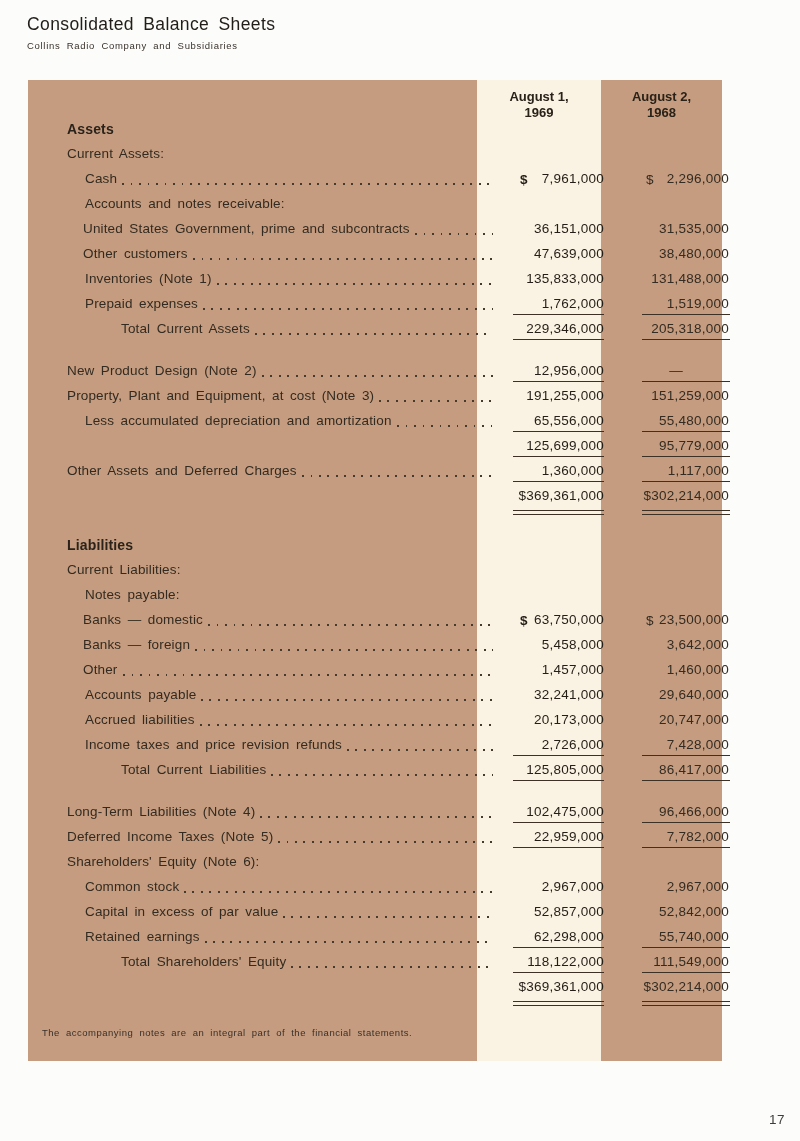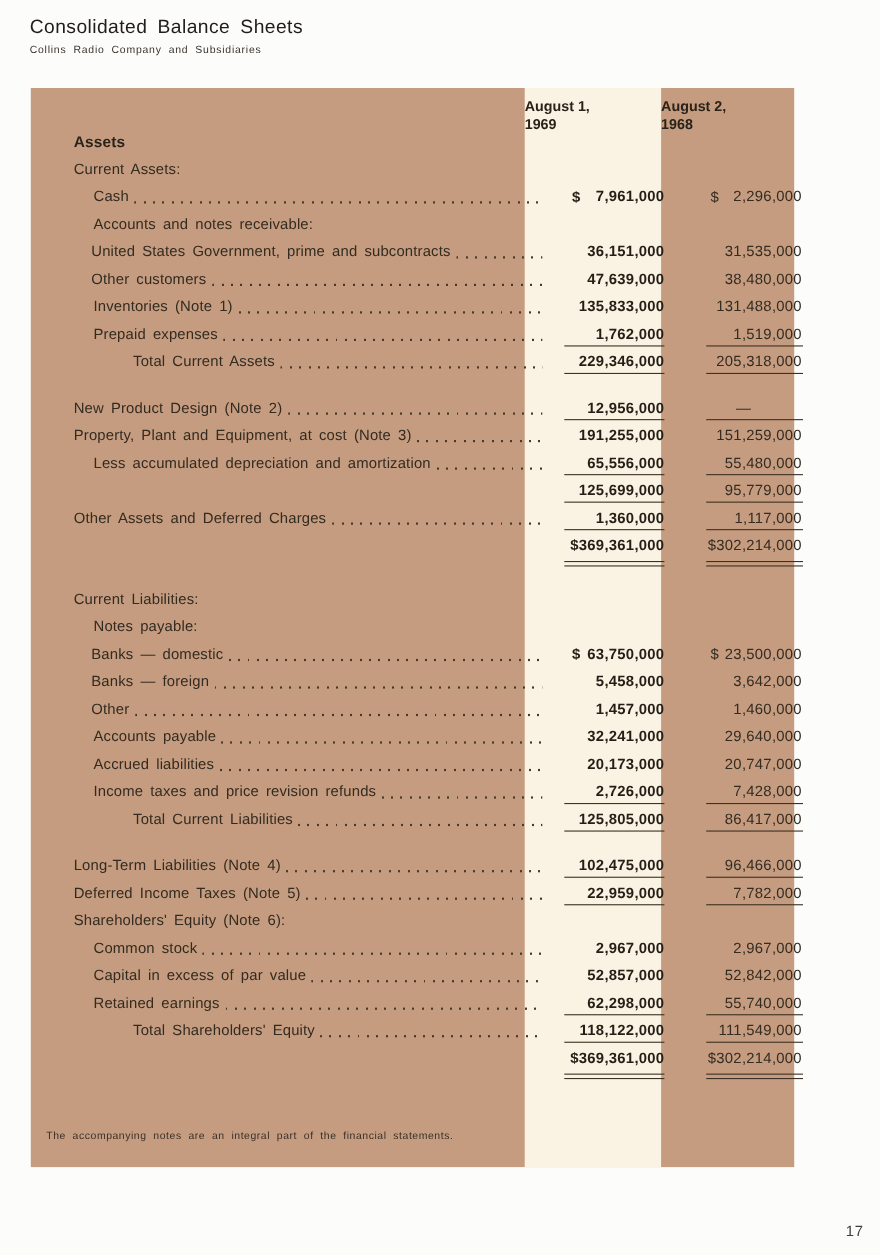--- a/index.html
+++ b/index.html
@@ -21,21 +21,21 @@
   .panel{
     position:absolute;left:28px;top:80px;width:694px;height:981px;
     background:#c59c7f;
   }
   .stripe{
     position:absolute;left:449px;top:0;width:124px;height:100%;
     background:#faf2e2;
   }
   .col-headers{position:absolute;top:9px;left:0;width:100%;}
   .col-head{
-    position:absolute;text-align:left;
+    position:absolute;text-align:center;
     font-size:13px;font-weight:bold;line-height:15.5px;color:#292219;
     white-space:pre-line;
   }
   .col-head.h1{left:449px;width:124px;}
   .col-head.h2{left:573px;width:121px;}
   .rows{position:absolute;left:0;top:36px;width:100%;margin-left:24px;}
   .row{display:flex;align-items:center;height:25px;position:relative;}
   .row .lbl{
     font-size:13.5px;letter-spacing:.15px;word-spacing:2.5px;
     color:#332b21;white-space:nowrap;flex:0 0 auto;
@@ -50,21 +50,21 @@
     background-image:repeating-linear-gradient(to right,#453a2c 0,#453a2c 1.8px,transparent 1.8px,transparent 8.5px);
   }
   .leader.nodots{background:none;}
   .cell{
     position:relative;height:100%;display:flex;align-items:center;
     justify-content:flex-end;flex:0 0 auto;
     font-size:13.5px;letter-spacing:.25px;
   }
   .cell.c1{width:124px;padding-right:21px;box-sizing:border-box;color:#241e16;}
   .cell.c2{width:121px;padding-right:17px;box-sizing:border-box;color:#342c22;}
-  .cell.c1 .amt{font-weight:bold;}
+  .cell.c1 .amt{font-weight:normal;}
   .cell .cur{position:absolute;top:50%;transform:translateY(-50%);}
   .cell.c1 .cur{left:19px;font-weight:bold;}
   .cell.c2 .cur{left:21px;}
   .cell.center{justify-content:center;padding-right:19px;}
   .cell.rule-single::after{
     content:"";position:absolute;bottom:1px;border-bottom:1.7px solid #3c3124;
   }
   .cell.rule-double::after{
     content:"";position:absolute;bottom:-7px;height:3.4px;
     border-top:1.7px solid #3c3124;border-bottom:1.7px solid #3c3124;
@@ -230,20 +230,26 @@
         <div class="lbl ind0"></div>
         <div class="leader nodots"></div>
         <div class="cell c1 rule-double">
           <span class="amt">$369,361,000</span>
         </div>
         <div class="cell c2 rule-double">
           <span class="amt">$302,214,000</span>
         </div>
       </div>
       <div style="height: 24px;"></div>
+      <div class="row section">
+        <div class="lbl ind0">Liabilities</div>
+        <div class="leader nodots"></div>
+        <div class="cell c1"></div>
+        <div class="cell c2"></div>
+      </div>
       <div class="row">
         <div class="lbl ind0">Current Liabilities:</div>
         <div class="leader nodots"></div>
         <div class="cell c1"></div>
         <div class="cell c2"></div>
       </div>
       <div class="row">
         <div class="lbl ind1">Notes payable:</div>
         <div class="leader nodots"></div>
         <div class="cell c1"></div>

